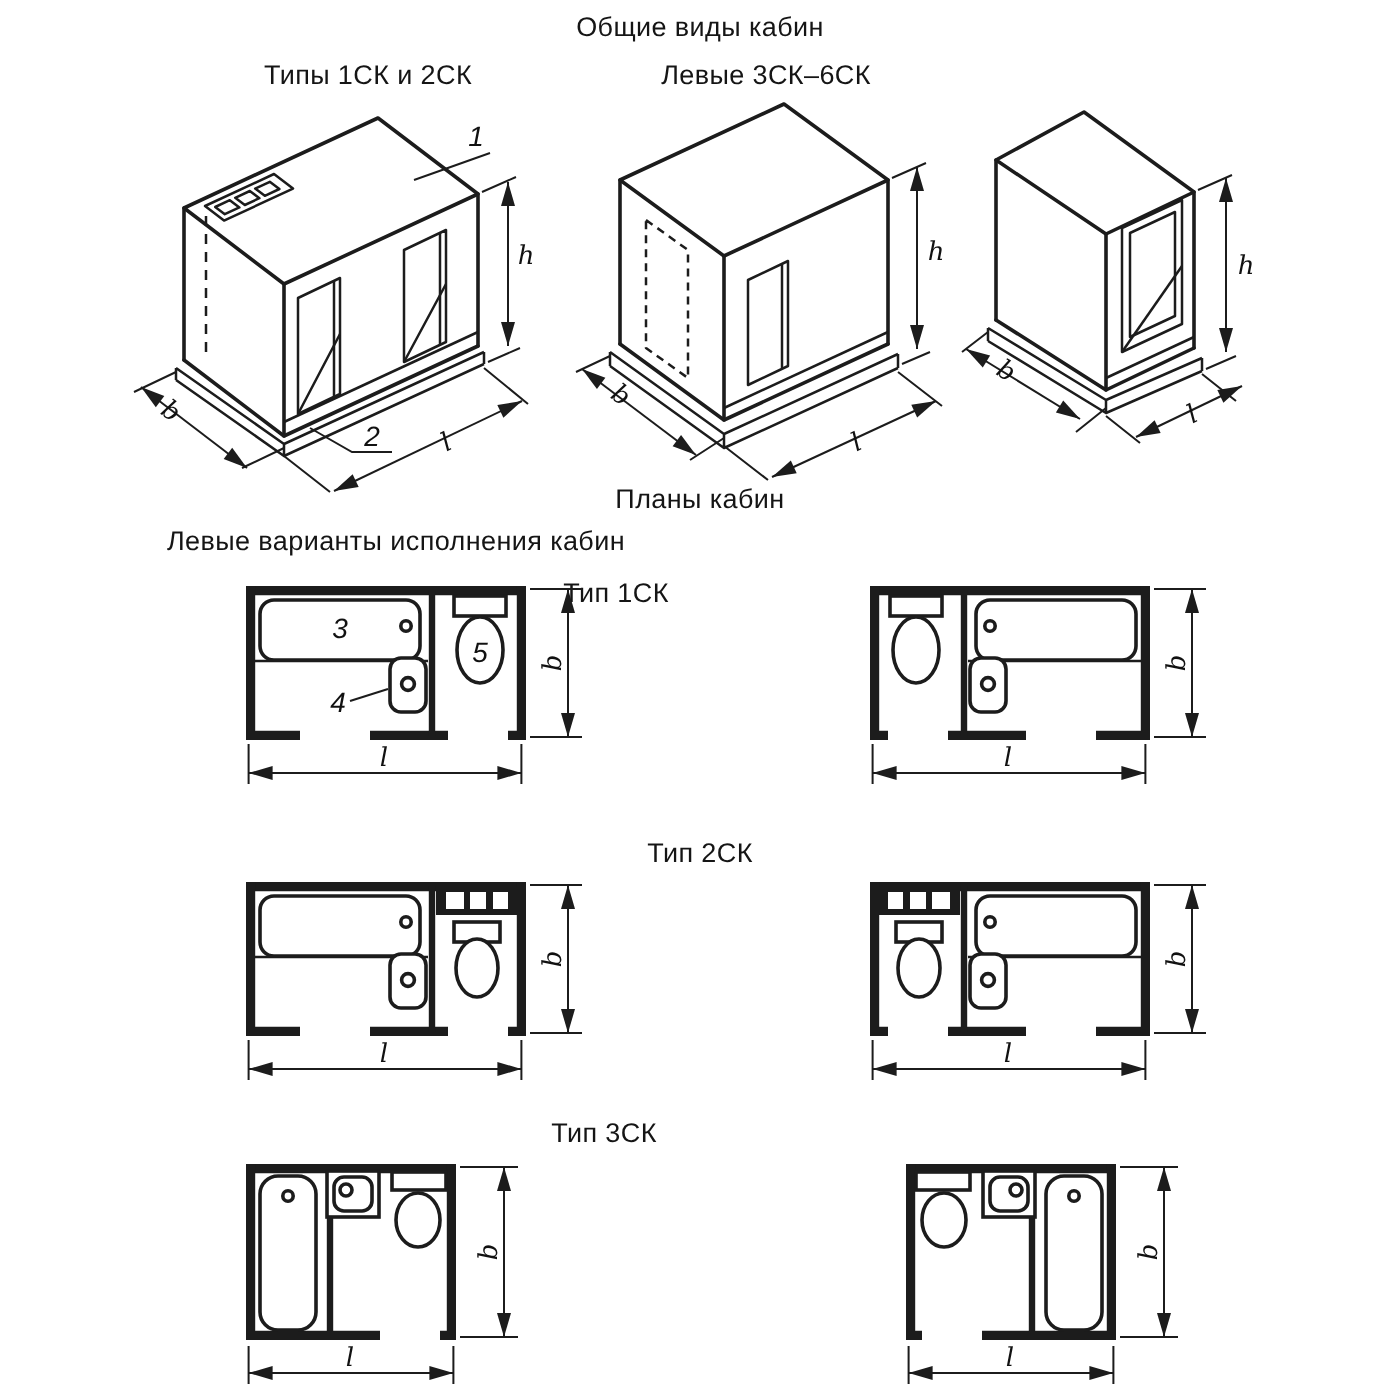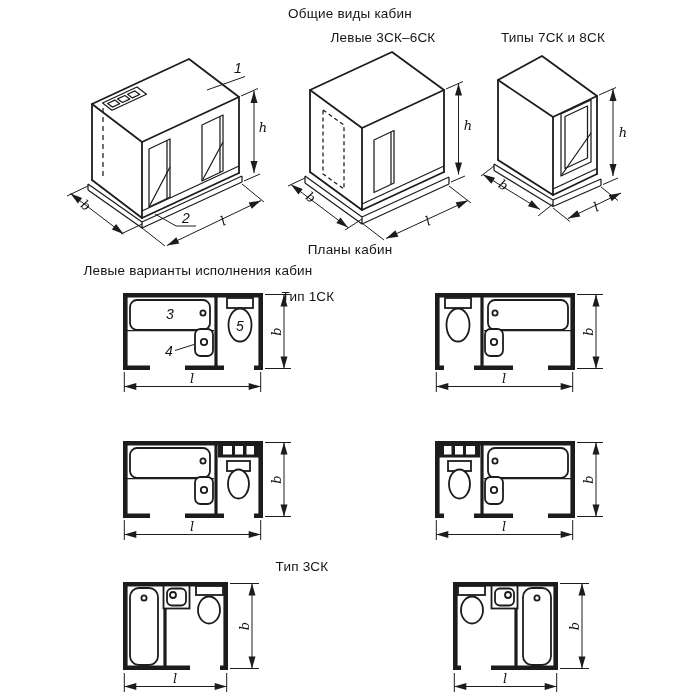--- a/index.html
+++ b/index.html
@@ -80,22 +80,22 @@
         <rect class="fx" x="40.5" y="3.5" width="26" height="23"></rect>
         <rect class="fx" x="44" y="6.5" width="19" height="17" rx="5"></rect>
         <circle class="fx" cx="50" cy="13" r="3"></circle>
         <rect class="fx" x="73" y="4" width="27" height="9"></rect>
         <ellipse class="fx" cx="86" cy="28" rx="11" ry="13.5"></ellipse>
       </g>
     </defs>
   </svg>
 
   <div class="t" style="left:0;top:6px;width:700px">Общие виды кабин</div>
+  <div class="t" style="left:94px;top:30px;width:180px">Типы 1СК и 2СК</div>
   <div class="t" style="left:293px;top:30px;width:180px">Левые 3СК–6СК</div>
-  <div class="t" style="left:463px;top:30px;width:180px">Типы 7СК и 8СК</div>
 
   <svg class="draw" style="left:55px;top:50px" width="235" height="200" viewBox="0 0 235 200">
     <g class="ln">
       <path d="M37,54 L134,9 L184,47 L87,92 Z"></path>
       <path d="M37,54 V130 M87,92 V168 M184,47 V123"></path>
       <path d="M37,130 L87,168 L184,123"></path>
     </g>
     <g>
       <path class="thin" d="M33,134 L87,172 L187,126 M33,140 L87,178 L187,132 M33,134 V140 M187,126 V132 M87,172 V178"></path>
     </g>
@@ -191,20 +191,21 @@
     <g>
       <path class="dim" d="M73,160 L90,173.5 M121,139 L138,152.5"></path>
       <path class="dim" d="M88,170.5 L141,145" marker-start="url(#ar)" marker-end="url(#ar)"></path>
       <text class="dtxt" transform="translate(118,163) rotate(-26)" text-anchor="middle">l</text>
     </g>
   </svg>
 
   <div class="t" style="left:48px;top:263px;width:300px">Левые варианты исполнения кабин</div>
   <div class="t" style="left:0;top:242px;width:700px">Планы кабин</div>
   <div class="t" style="left:0;top:289px;width:616px">Тип 1СК</div>
+  <div class="t" style="left:0;top:419px;width:700px">Тип 2СК</div>
   <div class="t" style="left:0;top:559px;width:604px">Тип 3СК</div>
 
   <svg class="draw" style="left:100px;top:288px" width="205" height="115" viewBox="0 0 205 115">
     <use href="#room1" transform="translate(23,5)"></use>
     <text class="ntxt" x="70" y="31" text-anchor="middle">3</text>
     <path class="dim" d="M75,62.5 L94,56.5"></path>
     <text class="ntxt" x="69" y="68" text-anchor="middle">4</text>
     <text class="ntxt" x="140" y="43" text-anchor="middle">5</text>
     <g>
       <path class="dim" d="M165,6.5 H191 M165,80.5 H191"></path>

